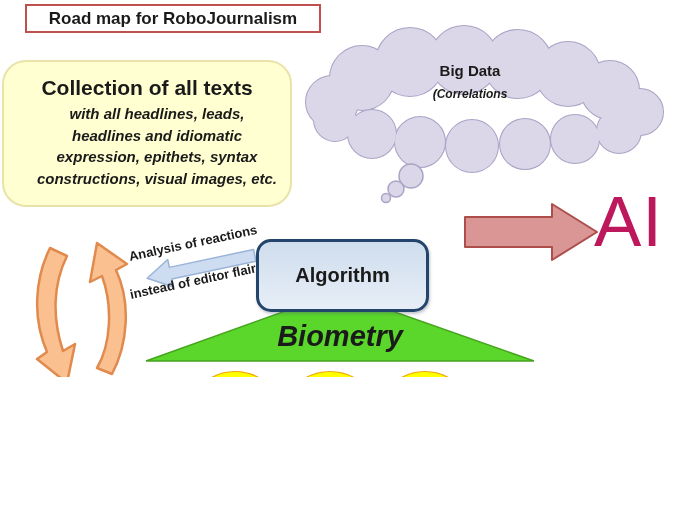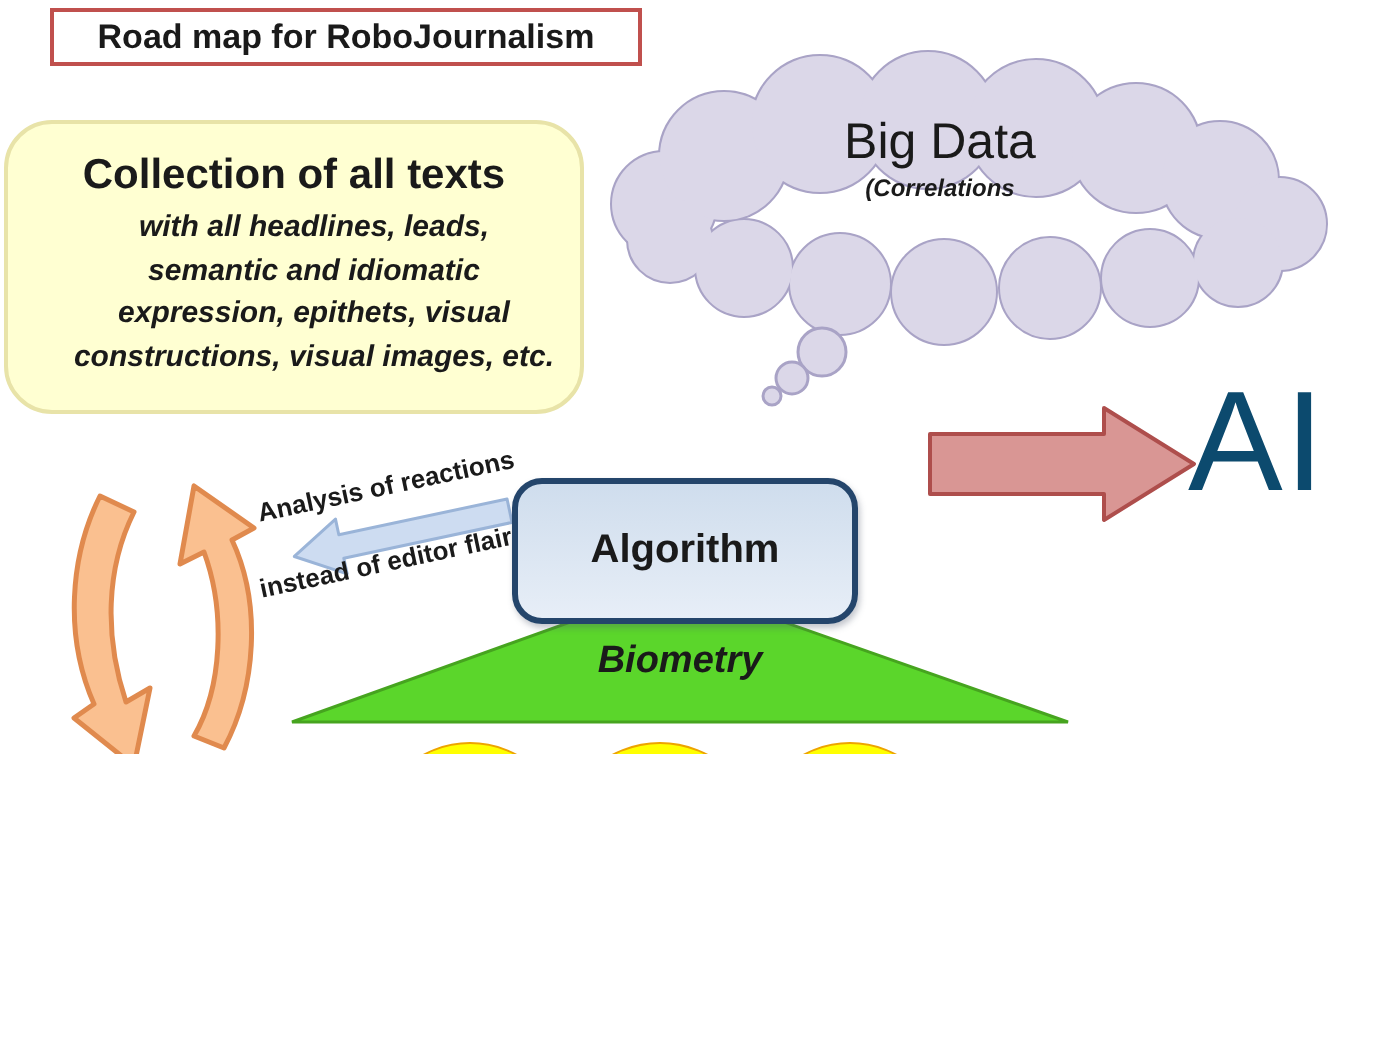--- a/index.html
+++ b/index.html
@@ -18,43 +18,43 @@
   .collection-box{
     left:2px;top:60px;width:286px;height:143px;
     background:#FFFFD2;border:2px solid #E8E3A8;border-radius:24px;
     text-align:center;padding-top:0;
   }
   .collection-heading{margin-top:13px;font-size:21px;font-weight:700;line-height:26px;}
   .collection-lines{font-size:15px;font-weight:700;font-style:italic;line-height:21.5px;margin-top:2px;padding-left:20px;}
   .bigdata-text{
     left:340px;top:58px;width:260px;text-align:center;
   }
-  .bigdata-heading{font-size:25px;font-weight:400;line-height:26px;}
+  .bigdata-heading{font-size:15px;font-weight:700;line-height:26px;}
   .bigdata-sub{font-size:12px;font-weight:700;font-style:italic;line-height:21px;}
   .algorithm-box{
     left:256px;top:199px;width:167px;height:67px;
     background:linear-gradient(180deg,#cfdded 0%,#e7eef7 100%);
     border:3px solid #24456B;border-radius:15px;
     box-shadow:1px 2px 3px rgba(80,90,110,0.35);
     display:flex;align-items:center;justify-content:center;
     font-size:20px;font-weight:700;margin-top:40px;
   }
   .ai-label{
-    left:594px;top:186px;font-size:71px;font-weight:400;color:#0c4a6e;
+    left:594px;top:186px;font-size:71px;font-weight:400;color:#be185d;
     line-height:1;letter-spacing:1px;text-align:right;
   }
   .rot-label{
     font-size:13px;font-weight:700;white-space:nowrap;
     transform:rotate(-12deg);transform-origin:left center;
   }
   .rot-top{left:129px;top:249px;}
   .rot-bottom{left:130px;top:287px;}
   .biometry-label{
     left:240px;top:320px;width:200px;text-align:center;
-    font-size:19px;font-weight:700;font-style:italic;
+    font-size:29px;font-weight:700;font-style:italic;
   }
   .audience-label{
     left:195px;top:410px;width:235px;text-align:center;
     font-size:45px;font-weight:700;
   }
   .caption{
     left:132px;top:499px;width:400px;text-align:center;
     font-size:11px;color:#A9A9A9;font-weight:400;
   }
 </style>
@@ -132,22 +132,22 @@
   </svg>
 
   <div class="abs title-box">
     <span>Road map for RoboJournalism</span>
   </div>
 
   <div class="abs collection-box">
     <div class="collection-heading">Collection of all texts</div>
     <div class="collection-lines">
       <div>with all headlines, leads,</div>
-      <div>semantic and idiomatic</div>
-      <div>expression, epithets, visual</div>
+      <div>headlines and idiomatic</div>
+      <div>expression, epithets, syntax</div>
       <div>constructions, visual images, etc.</div>
     </div>
   </div>
 
   <div class="abs bigdata-text">
     <div class="bigdata-heading">Big Data</div>
     <div class="bigdata-sub">(Correlations</div>
   </div>
 
   <div class="abs algorithm-box">

